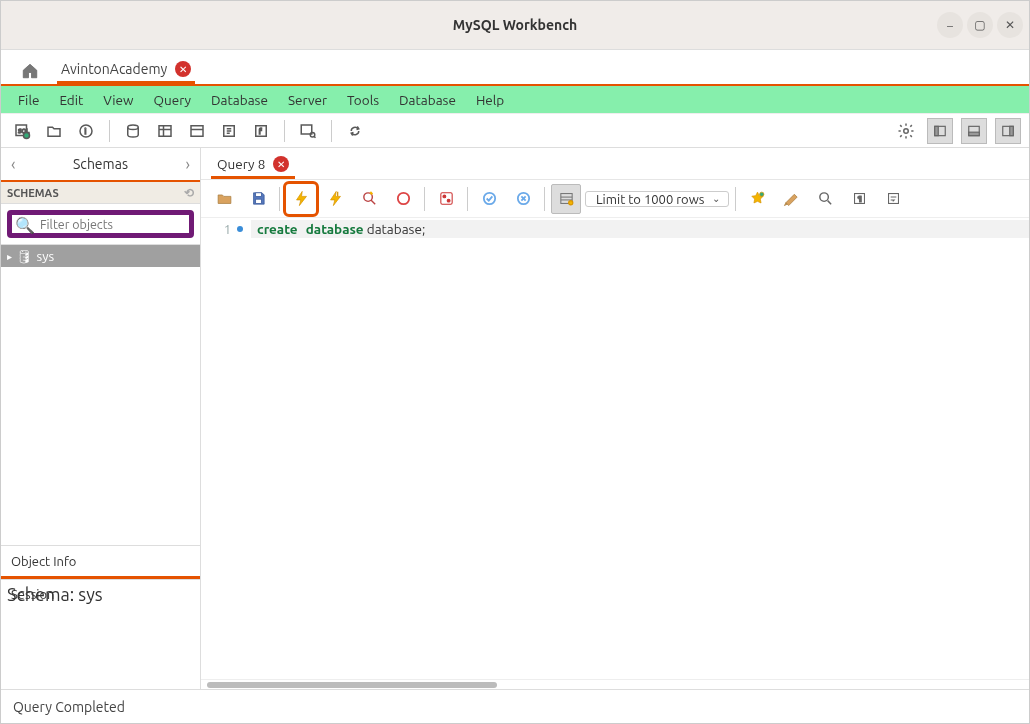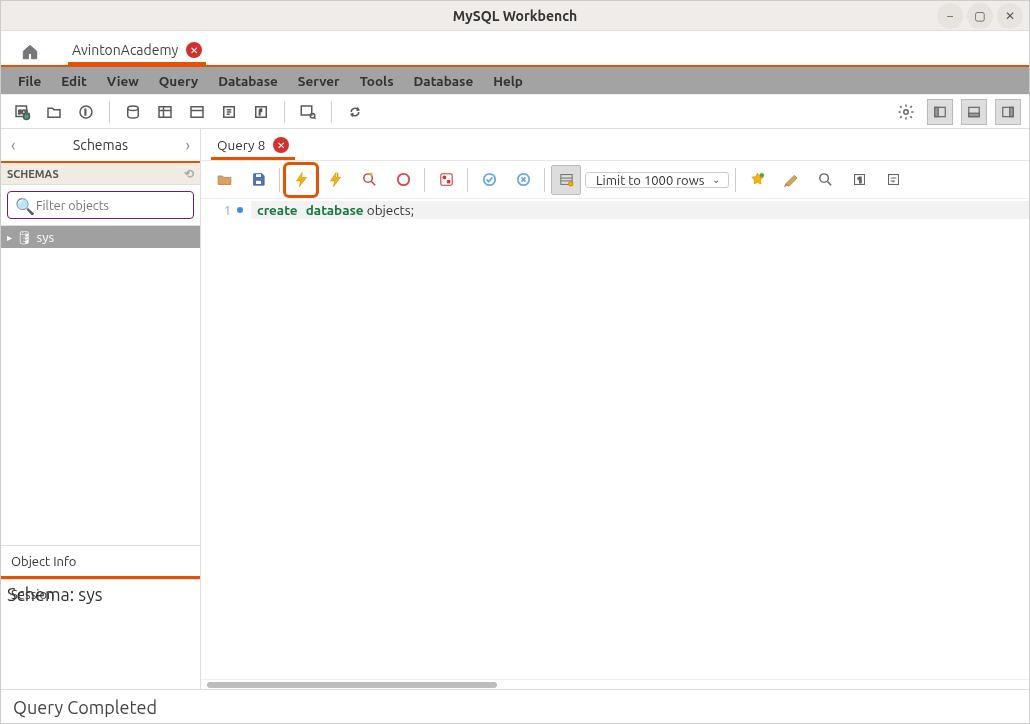--- a/index.html
+++ b/index.html
@@ -1,33 +1,33 @@
 <!DOCTYPE html>
 <html><head>
 <meta charset="utf-8">
 <style>
 * { margin:0; padding:0; box-sizing:border-box; font-family:Ubuntu,"Segoe UI",Arial,sans-serif; }
 body { background:#fafafa; width:1030px; height:724px; overflow:hidden; display:flex; flex-direction:column; border:1px solid #ccc; }
 
 
-.titlebar { height:30px; background:#f0ece9; display:flex; align-items:center; position:relative; border-bottom:1px solid #ddd; }
+.titlebar { height:49px; background:#f0ece9; display:flex; align-items:center; position:relative; border-bottom:1px solid #ddd; }
 .titlebar .title { position:absolute; left:50%; transform:translateX(-50%); font-weight:600; font-size:14px; color:#333; }
 .titlebar .wincontrols { position:absolute; right:6px; display:flex; gap:4px; }
 .winbtn { width:26px; height:26px; border-radius:50%; display:flex; align-items:center; justify-content:center; background:#e7e3df; font-size:12px; color:#555; cursor:pointer; }
 .winbtn.close { background:#e7e3df; }
 
 
-.conntabs { height:36px; background:#fff; display:flex; align-items:end; padding:0 16px; border-bottom:2px solid #e55300; gap:25px; }
+.conntabs { height:36px; background:#fff; display:flex; align-items:end; padding:0 16px; border-bottom:2px solid #e55300; gap:14px; }
 .conntab { font-size:14px; color:#444; display:flex; align-items:center; gap:8px; padding:6px 4px 4px 4px; cursor:pointer; }
 .conntab.home svg { width:18px; height:18px; stroke:#666; fill:#777; }
 .conntab.active { border-bottom:3px solid #e55300; font-weight:400; }
 .closebadge { width:16px; height:16px; border-radius:50%; background:#d2322d; color:#fff; font-size:10px; display:flex; align-items:center; justify-content:center; }
 
 
-.menubar { height:28px; background:#a3a3a3; display:flex; align-items:center; padding:0 8px; gap:2px; border-bottom:1px solid #eee;font-weight:bold; }
+.menubar { height:28px; background:#86efac; display:flex; align-items:center; padding:0 8px; gap:2px; border-bottom:1px solid #eee; }
 .menuitem { font-size:13.5px; color:#333; padding:4px 9px; cursor:pointer; }
 
 
 .maintoolbar { height:34px; background:#fff; display:flex; align-items:center; padding:0 8px; gap:6px; border-bottom:1px solid #ddd; }
 .tbtn { width:26px; height:26px; display:flex; align-items:center; justify-content:center; cursor:pointer; font-size:15px; color:#595959; }
 .tbtn svg { width:18px; height:18px; }
 .spacer { flex:1; }
 .tsep { width:1px; height:22px; background:#ccc; margin:0 4px; }
 .panelbtn { width:26px; height:26px; border:1px solid #bbb; background:#ddd; margin-left:2px; display:flex; align-items:center; justify-content:center; cursor:pointer; }
 .panelbtn svg{ width:14px; height:14px; stroke:#666; fill:none; stroke-width:2;}
@@ -36,21 +36,21 @@
 .content { flex:1; display:flex; overflow:hidden; }
 
 
 .sidebar { width:200px; border-right:1px solid #ddd; display:flex; flex-direction:column; background:#fff; }
 .sidehead { height:34px; display:flex; align-items:center; justify-content:space-between; padding:0 10px; border-bottom:2px solid #e55300; }
 .sidehead .navarrow { color:#888; cursor:pointer; }
 .sidehead .label { font-size:14px; color:#333; }
 .schemasbar { height:22px; background:#f0ece4; font-size:11px; font-weight:700; color:#555; display:flex; align-items:center; padding:0 6px; justify-content:space-between; border-bottom:1px solid #ddd;}
 .schemasbar .refresh{ color:#aaa; font-size:12px; cursor:pointer;}
 .filterrow { padding:6px; }
-.filterinput { width:100%; height:28px; border:1px solid #701a75; border-radius:4px; padding:0 8px 0 28px; font-size:12.5px; color:#888; background:#fff; }
+.filterinput { width:100%; height:28px; border:5px solid #701a75; border-radius:4px; padding:0 8px 0 28px; font-size:12.5px; color:#888; background:#fff; }
 .filterwrap{position:relative;}
 .filterwrap .mag{position:absolute; left:14px; top:12px; color:#888;}
 .tree { border-top:1px solid #ddd; }
 .treerow { height:22px; background:#a0a0a0; color:#fff; display:flex; align-items:center; font-size:13px; padding:0 6px; gap:4px; cursor:pointer;}
 .treerow .arrow{font-size:10px;}
 .sidebottom { margin-top:auto; }
 .sidetabs { height:34px; display:flex; border-top:1px solid #ddd;flex-direction:column; }
 .sidetab { flex:0 0 auto; padding:8px 10px; font-size:13px; color:#333; cursor:pointer; }
 .sidetab.active { border-bottom:3px solid #e55300; }
 .infoarea { height:110px; border-top:1px solid #ddd; padding:4px 6px; font-size:18px; color:#333; background:#fff;}
@@ -74,21 +74,21 @@
 .gutter .line { height:18px; display:flex; justify-content:flex-end; align-items:center; gap:6px;}
 .gutter .dot{ width:6px;height:6px;background:#3a8dd8;border-radius:50%; display:inline-block;}
 .code { font-family:Menlo,Consolas,monospace; font-size:13.5px; line-height:18px; padding-left:6px; flex:1; background:linear-gradient(#f2f2f2 0 18px, #fff 18px); }
 .kw { color:#167a3e; font-weight:600;margin-top:48px; }
 .txt { color:#333; }
 
 .hscroll { height:10px; background:#fff; border-top:1px solid #eee; position:relative; }
 .hscroll .thumb{ position:absolute; left:6px; top:2px; height:6px; width:290px; background:#bcbcbc; border-radius:3px;}
 
 
-.statusbar { height:34px; border-top:1px solid #ddd; background:#fff; display:flex; align-items:center; padding:0 12px; font-size:18px; color:#444; }
+.statusbar { height:34px; border-top:1px solid #ddd; background:#fff; display:flex; align-items:center; padding:0 12px; font-size:14px; color:#444; }
 </style>
 </head>
 <body>
 
 <div class="titlebar">
   <div class="title">MySQL Workbench</div>
   <div class="wincontrols">
     <div class="winbtn">–</div>
     <div class="winbtn">▢</div>
     <div class="winbtn close">✕</div>
@@ -357,21 +357,21 @@
         </div>
     </div>
 
     <div class="editor">
       <div class="gutter">
         <div class="line">
             <span>1</span>
             <span class="dot"></span>
           </div>
       </div>
-      <div class="code"><span class="kw">create</span> <span class="kw">database</span><span class="txt"> objects;</span></div>
+      <div class="code"><span class="kw">create</span> <span class="kw">database</span><span class="txt"> database;</span></div>
     </div>
     <div class="hscroll">
         <div class="thumb"></div>
       </div>
   </div>
 </div>
 
 <div class="statusbar">
   <span>Query Completed</span>
 </div>

